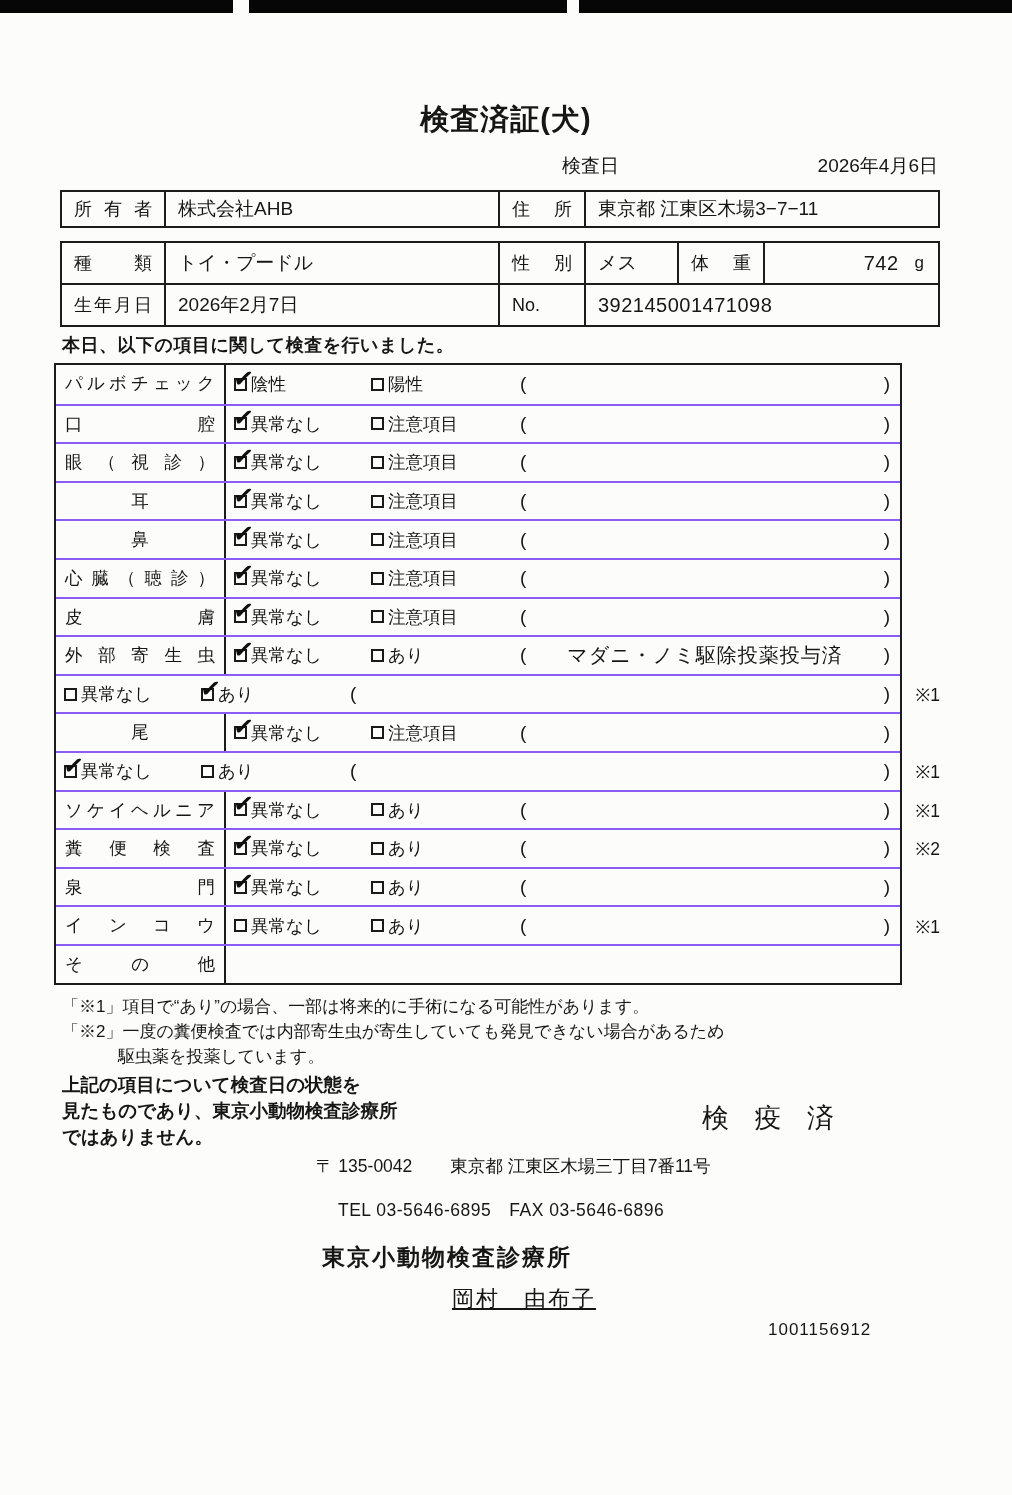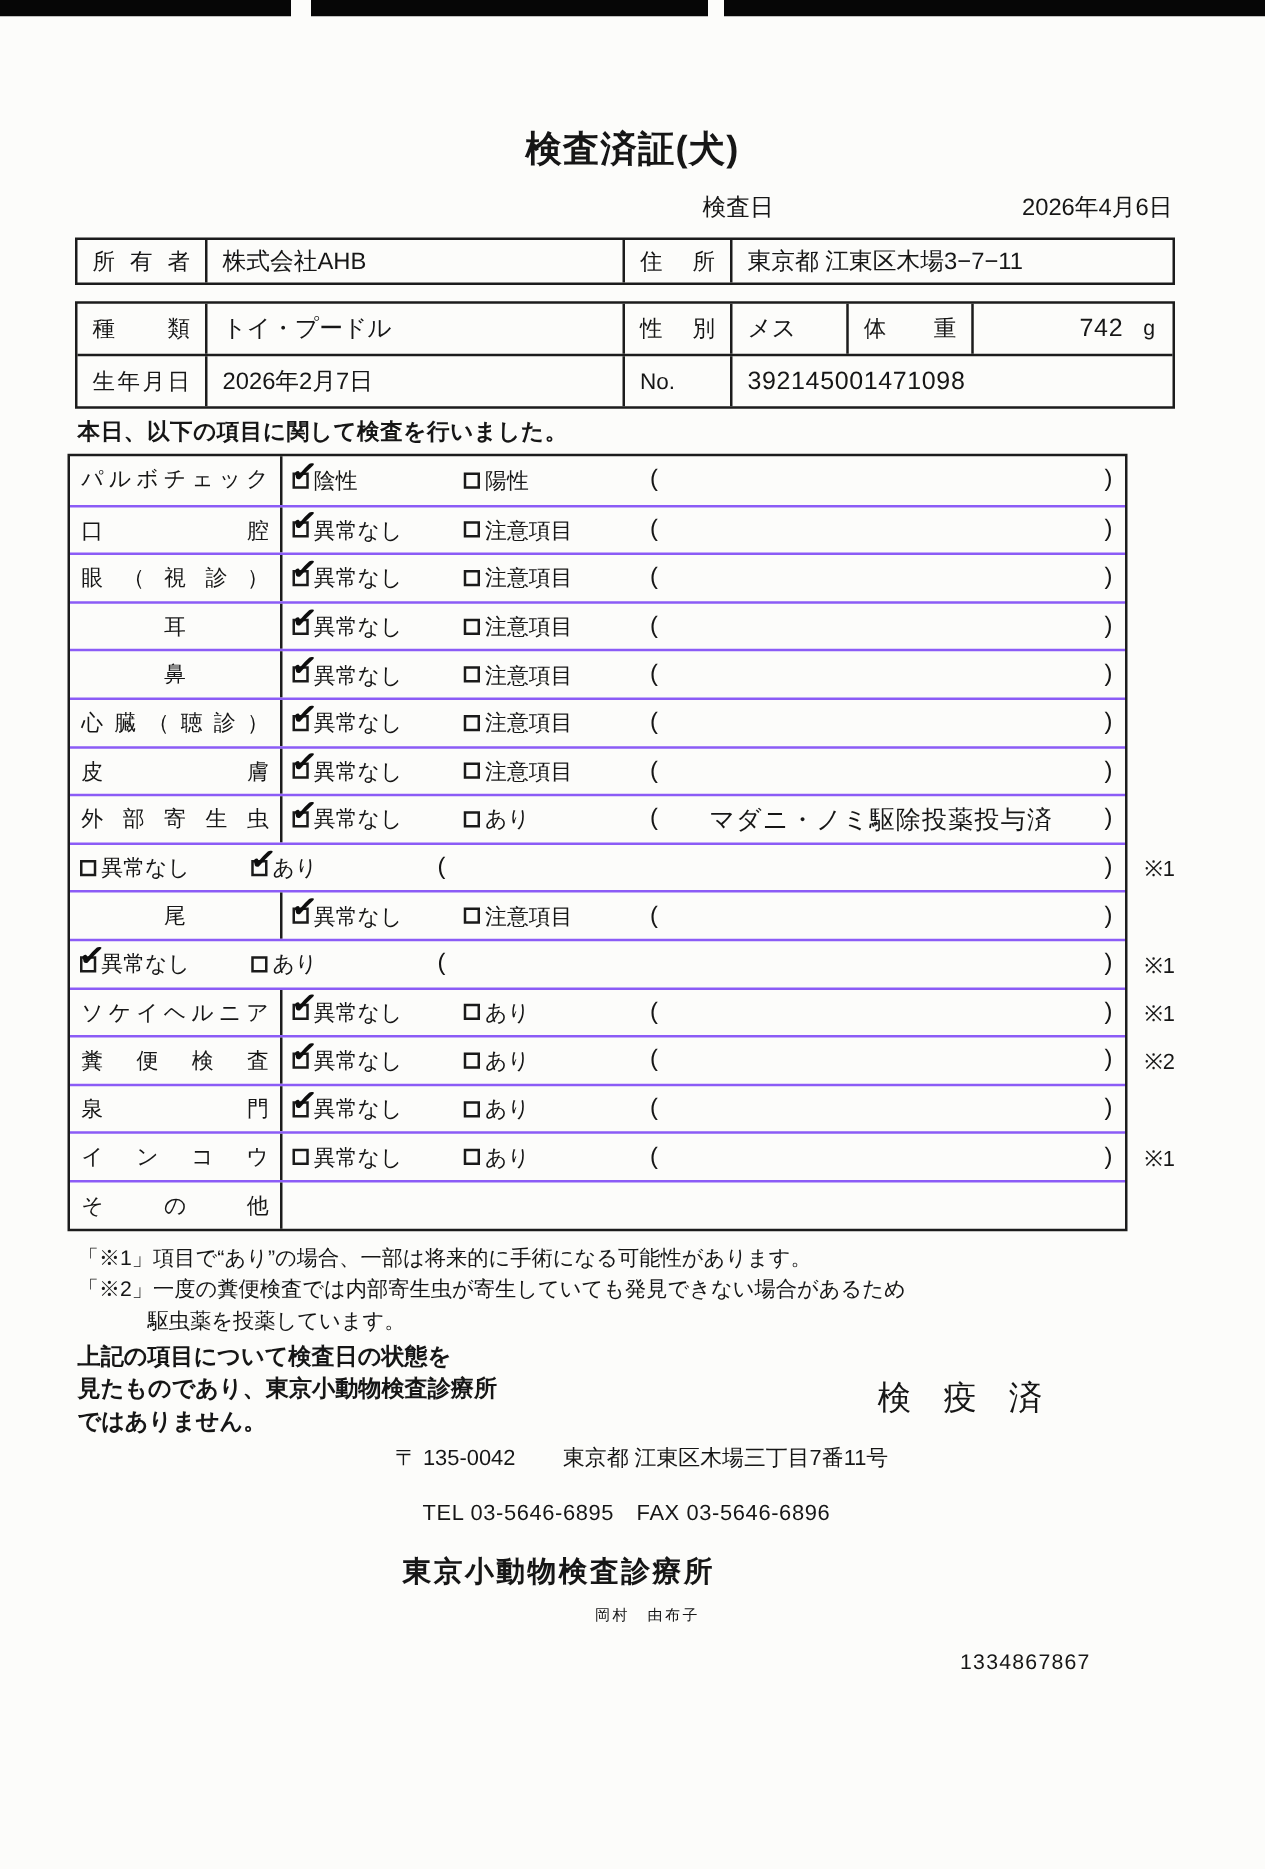--- a/index.html
+++ b/index.html
@@ -18,21 +18,21 @@
   .info-tbl  { top: 241px; }
   .hdr-row { display: flex; }
   .hdr-row + .hdr-row { border-top: 2px solid #1c1c1c; }
   .hcell { border-right: 2px solid #1c1c1c; display: flex; align-items: center; padding: 0 12px; font-size: 19px; height: 34px; }
   .info-tbl .hcell { height: 40px; }
   .hdr-row .hcell:last-child { border-right: none; }
   .hcell.lab { display: block; text-align: justify; text-align-last: justify; font-size: 18px; line-height: 34px; }
   .info-tbl .hcell.lab { line-height: 40px; }
   .hcell.lab.nojust { text-align: left; text-align-last: left; }
   .w104 { width: 104px; } .w334 { width: 334px; } .w86 { width: 86px; }
-  .w93 { width: 93px; } .w83 { width: 100px; } .wfill { flex: 1; }
+  .w93 { width: 93px; } .w83 { width: 86px; } .wfill { flex: 1; }
   .weight-cell { justify-content: flex-end; gap: 16px; padding-right: 14px; }
   .weight-cell .unit { font-size: 17px; }
   .num { letter-spacing: 0.5px; font-size: 20px; }
 
   .intro { position: absolute; top: 333px; left: 62px; font-size: 18px; font-weight: 600; letter-spacing: 0.5px; }
 
   .check-tbl { position: absolute; top: 363px; left: 54px; width: 848px; border: 2px solid #1c1c1c; }
   .check-row { position: relative; display: flex; height: 38.6px; }
   .check-row + .check-row { border-top: 2px solid #8b5cf6; }
   .c-label { width: 170px; border-right: 2px solid #1c1c1c; padding: 0 9px; font-size: 17.5px; line-height: 37px;
@@ -49,21 +49,21 @@
   .footnotes { position: absolute; top: 994px; left: 62px; font-size: 17px; line-height: 25px; }
   .fn-indent { padding-left: 56px; }
 
   .disclaimer { position: absolute; top: 1072px; left: 62px; font-size: 18.5px; font-weight: 600; line-height: 26px; }
 
   .stamp { position: absolute; top: 1100px; left: 702px; font-size: 27px; letter-spacing: 9px; font-weight: 500; }
 
   .addr { position: absolute; top: 1154px; left: 316px; font-size: 17.5px; display: flex; gap: 38px; }
   .telfax { position: absolute; top: 1198px; left: 338px; font-size: 17.5px; letter-spacing: 0.5px; }
   .clinic { position: absolute; top: 1242px; left: 322px; font-size: 23px; font-weight: 600; letter-spacing: 2px; }
-  .person { position: absolute; top: 1284px; left: 476px; font-size: 12px; letter-spacing: 2px; }
+  .person { position: absolute; top: 1284px; left: 452px; font-size: 22px; letter-spacing: 2px; text-decoration: underline; }
   .serial { position: absolute; top: 1320px; left: 768px; font-size: 17px; letter-spacing: 1px; }
 </style>
 </head>
 <body>
 
 <div class="page">
 
   <div class="scan-bar"></div>
 
   <h1 class="title">検査済証(犬)</h1>
@@ -430,15 +430,15 @@
     <span>〒 135-0042</span>
     <span>東京都 江東区木場三丁目7番11号</span>
   </div>
 
   <div class="telfax">TEL 03-5646-6895　FAX 03-5646-6896</div>
 
   <div class="clinic">東京小動物検査診療所</div>
 
   <div class="person">岡村　由布子</div>
 
-  <div class="serial">1334867867</div>
+  <div class="serial">1001156912</div>
 
 </div>
 
 </body></html>

